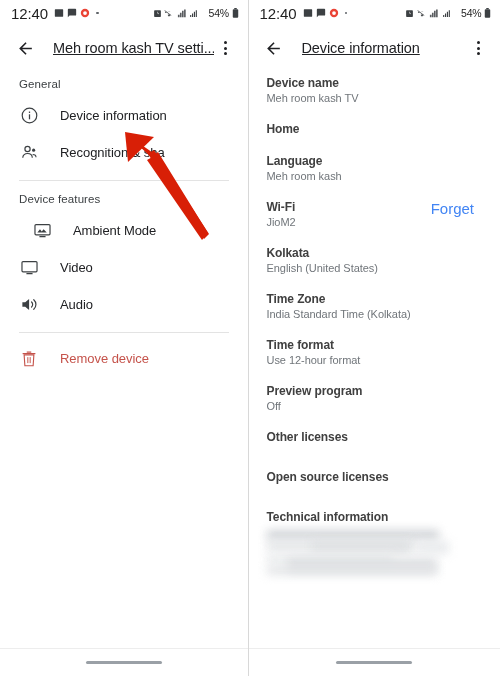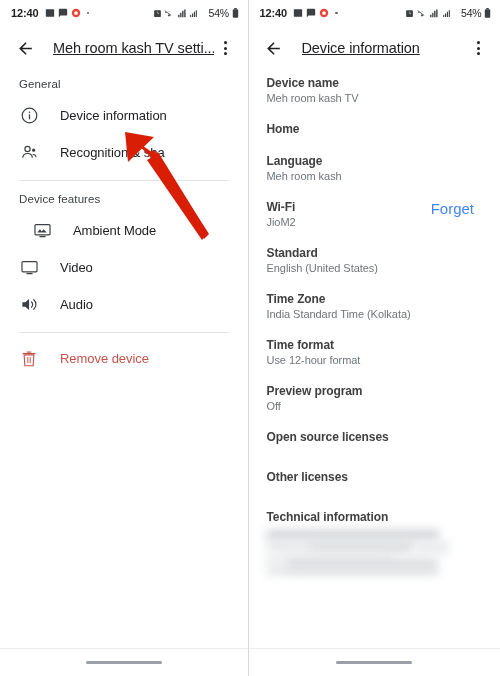--- a/index.html
+++ b/index.html
@@ -39,24 +39,24 @@
   
   .statusbar {
     height: 26px;
     display: flex;
     align-items: center;
     padding: 0 9px 0 11px;
     font-size: 10px;
     color: #1f1f1f;
   }
   .status-clock {
-    font-size: 11px;
+    font-size: 15px;
     letter-spacing: -0.1px;
     color: #1f1f1f;
-    font-weight: 700;
+    font-weight: 400;
   }
   .status-left-icons {
     display: flex;
     align-items: center;
     gap: 3px;
     margin-left: 6px;
   }
   .status-spacer { flex: 1; }
   .status-right-icons {
     display: flex;
@@ -432,45 +432,45 @@
         <div class="info-value">Meh room kash</div>
       </div>
 
       <div class="info-item">
         <div class="info-title">Wi-Fi</div>
         <div class="info-value">JioM2</div>
         <div class="info-action">Forget</div>
       </div>
 
       <div class="info-item">
-        <div class="info-title">Standard</div>
+        <div class="info-title">Kolkata</div>
         <div class="info-value">English (United States)</div>
       </div>
 
       <div class="info-item">
         <div class="info-title">Time Zone</div>
         <div class="info-value">India Standard Time (Kolkata)</div>
       </div>
 
       <div class="info-item">
         <div class="info-title">Time format</div>
         <div class="info-value">Use 12-hour format</div>
       </div>
 
       <div class="info-item">
         <div class="info-title">Preview program</div>
         <div class="info-value">Off</div>
       </div>
 
       <div class="info-item no-value">
+        <div class="info-title">Other licenses</div>
+      </div>
+
+      <div class="info-item no-value">
         <div class="info-title">Open source licenses</div>
-      </div>
-
-      <div class="info-item no-value">
-        <div class="info-title">Other licenses</div>
       </div>
 
       <div class="info-item">
         <div class="info-title">Technical information</div>
         <div class="blur-wrap">
           <div class="blur-block" style="left:0;top:0;width:172px;height:10px;background:#cdd0d4;"></div>
           <div class="blur-block" style="left:0;top:10px;width:148px;height:12px;background:#e4e6e8;"></div>
           <div class="blur-block" style="left:44px;top:10px;width:100px;height:12px;background:#dfe1e3;"></div>
           <div class="blur-block" style="left:148px;top:11px;width:34px;height:13px;background:#e8eaec;"></div>
           <div class="blur-block" style="left:0;top:24px;width:126px;height:11px;background:#e9ebec;"></div>

